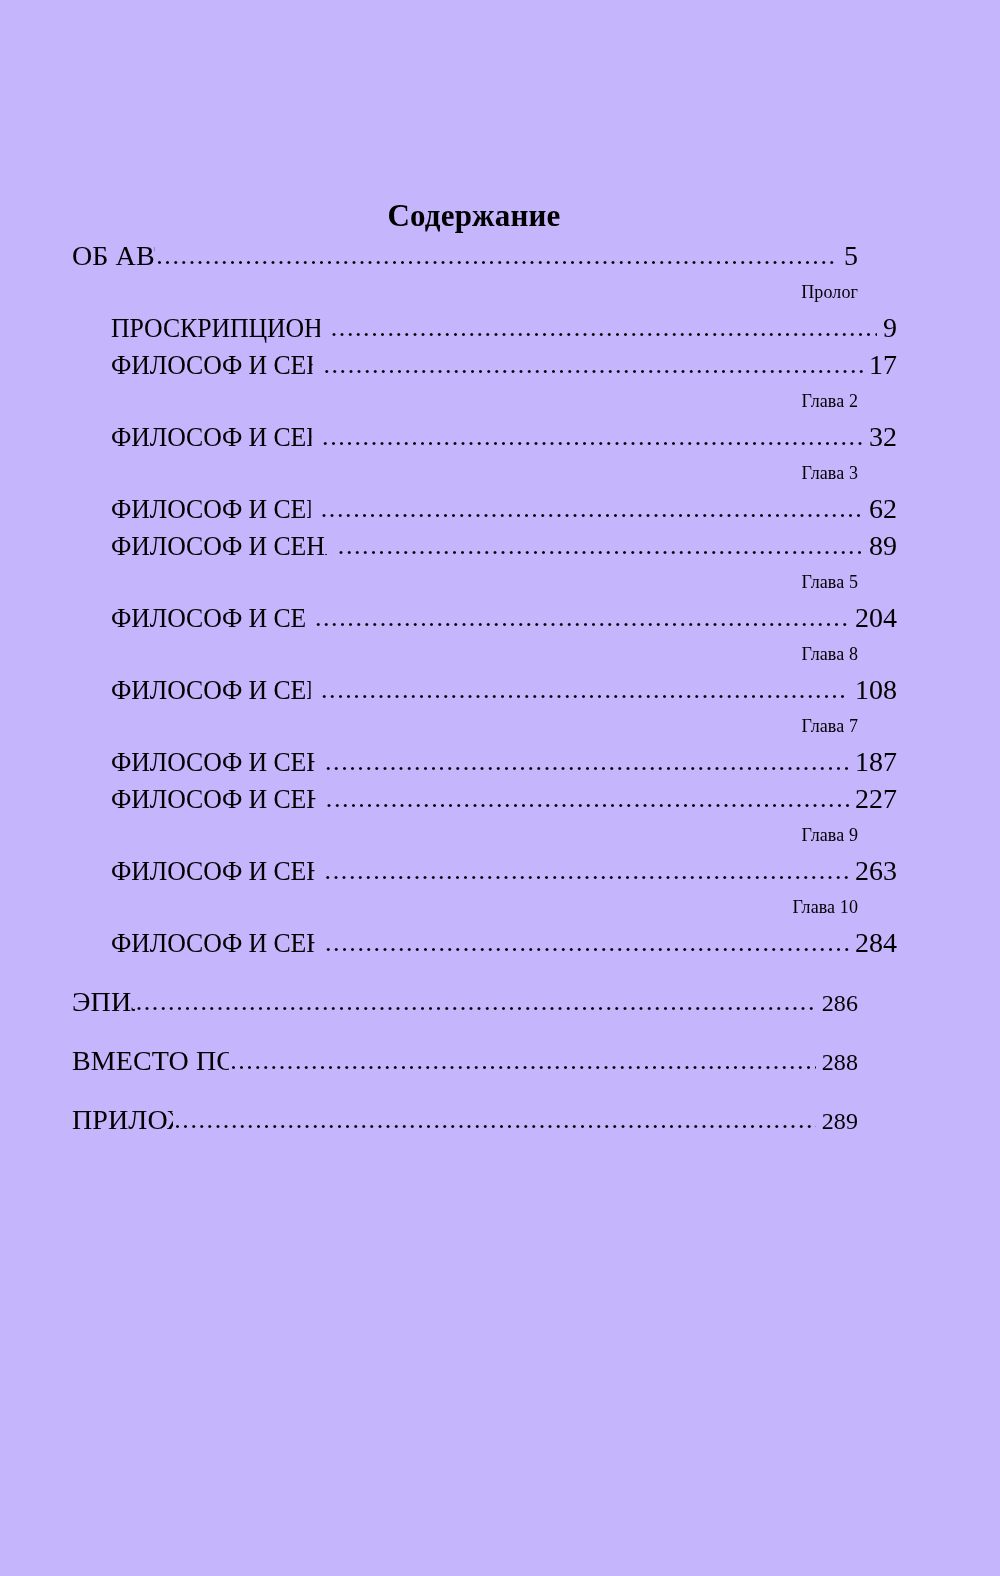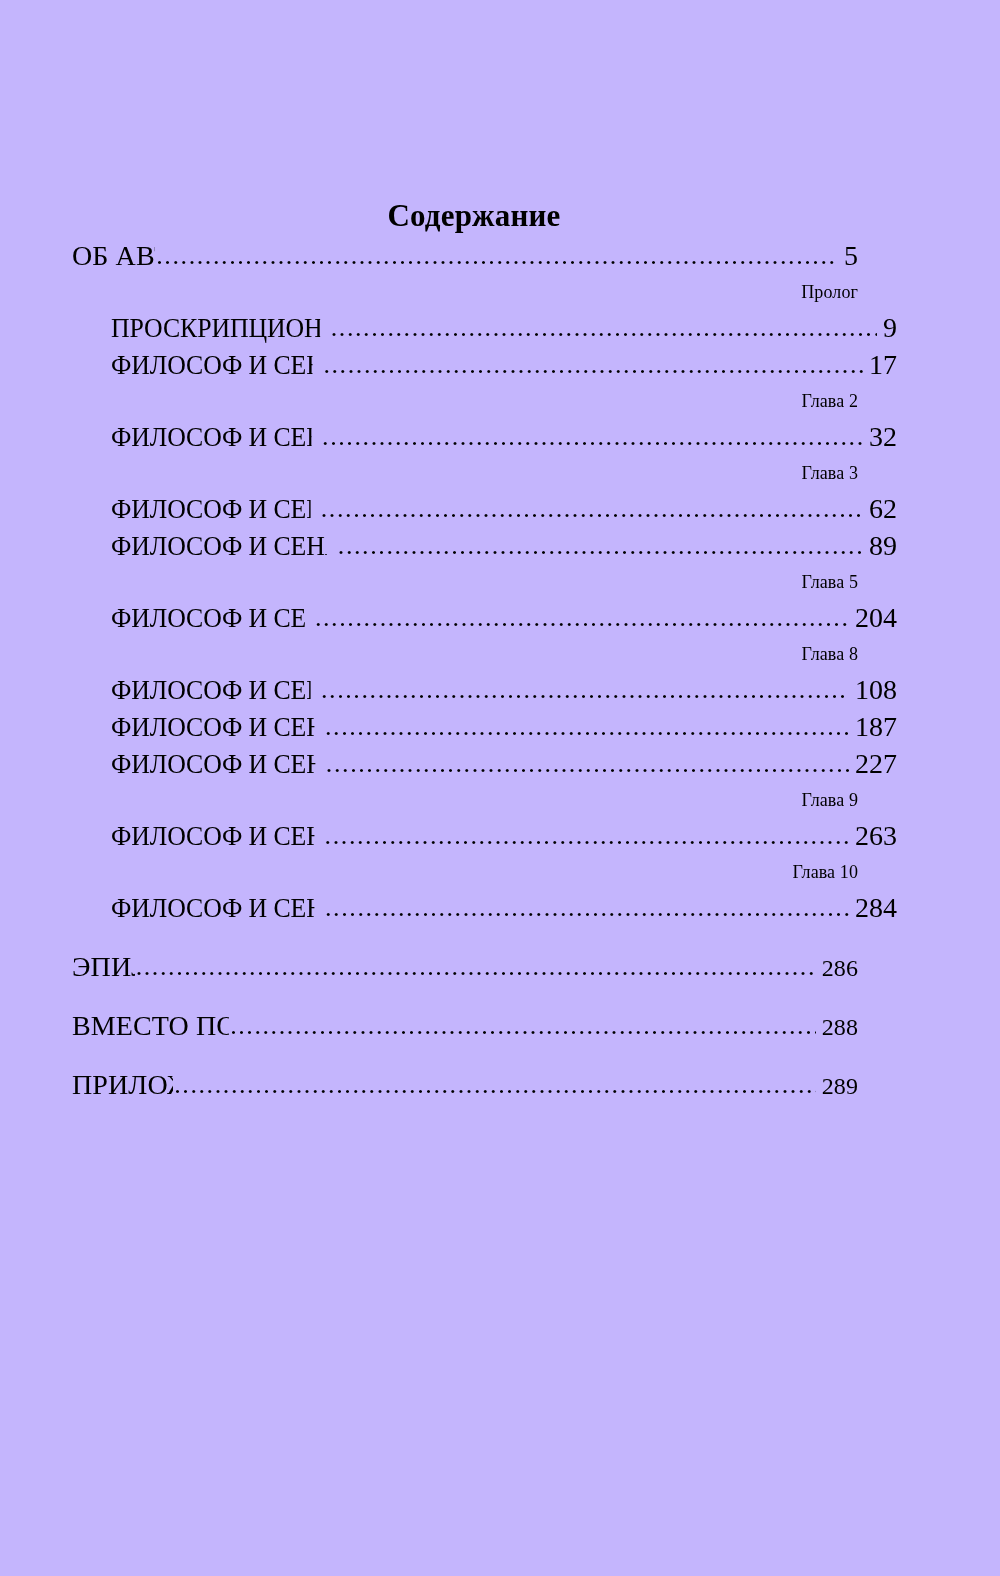--- a/index.html
+++ b/index.html
@@ -168,20 +168,21 @@
       <span class="pg">204</span>
     </div>
 
     <div class="part-label">Глава 8</div>
     <div class="row entry-chapter">
       <span class="txt">ФИЛОСОФ И СЕНАТОР. ДЕНЬ ШЕСТОЙ</span>
       <span class="leader"></span>
       <span class="pg">108</span>
     </div>
 
+    <div class="part-label">Глава 7</div>
     <div class="row entry-chapter">
       <span class="txt">ФИЛОСОФ И СЕНАТОР. ДЕНЬ СЕДЬМОЙ</span>
       <span class="leader"></span>
       <span class="pg">187</span>
     </div>
 
     <div class="row entry-chapter">
       <span class="txt">ФИЛОСОФ И СЕНАТОР. ДЕНЬ ВОСЬМОЙ</span>
       <span class="leader"></span>
       <span class="pg">227</span>

